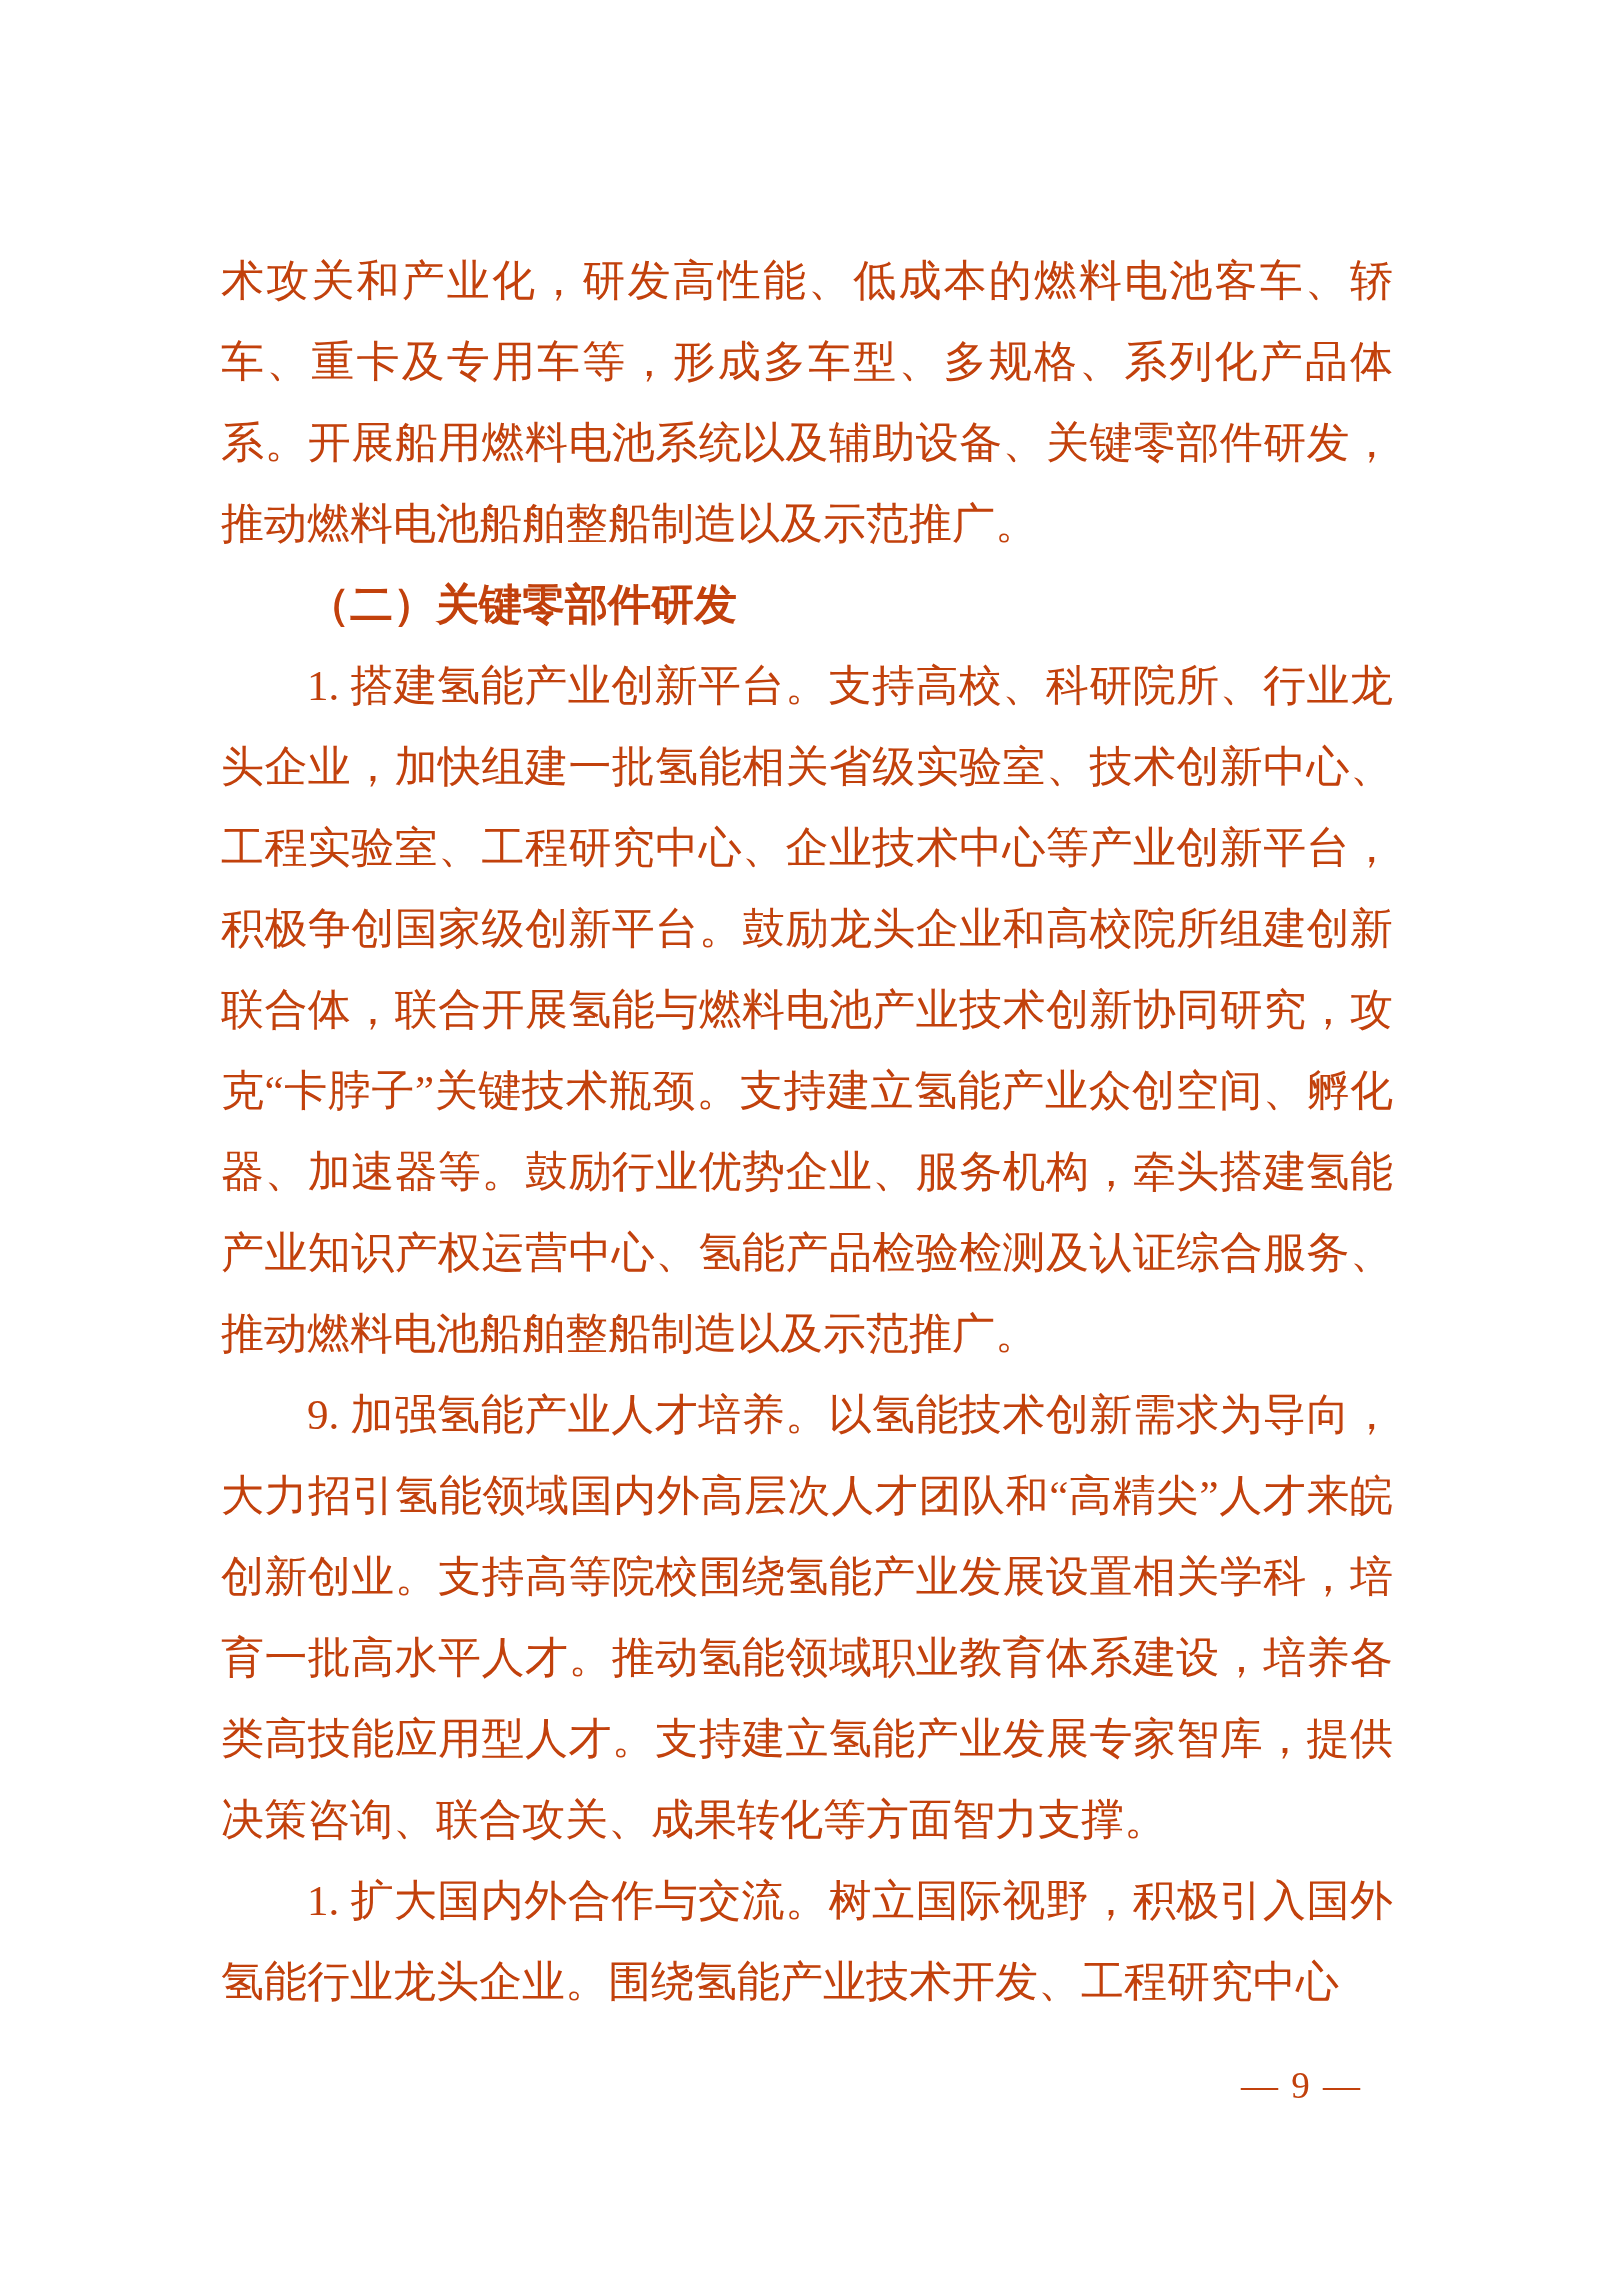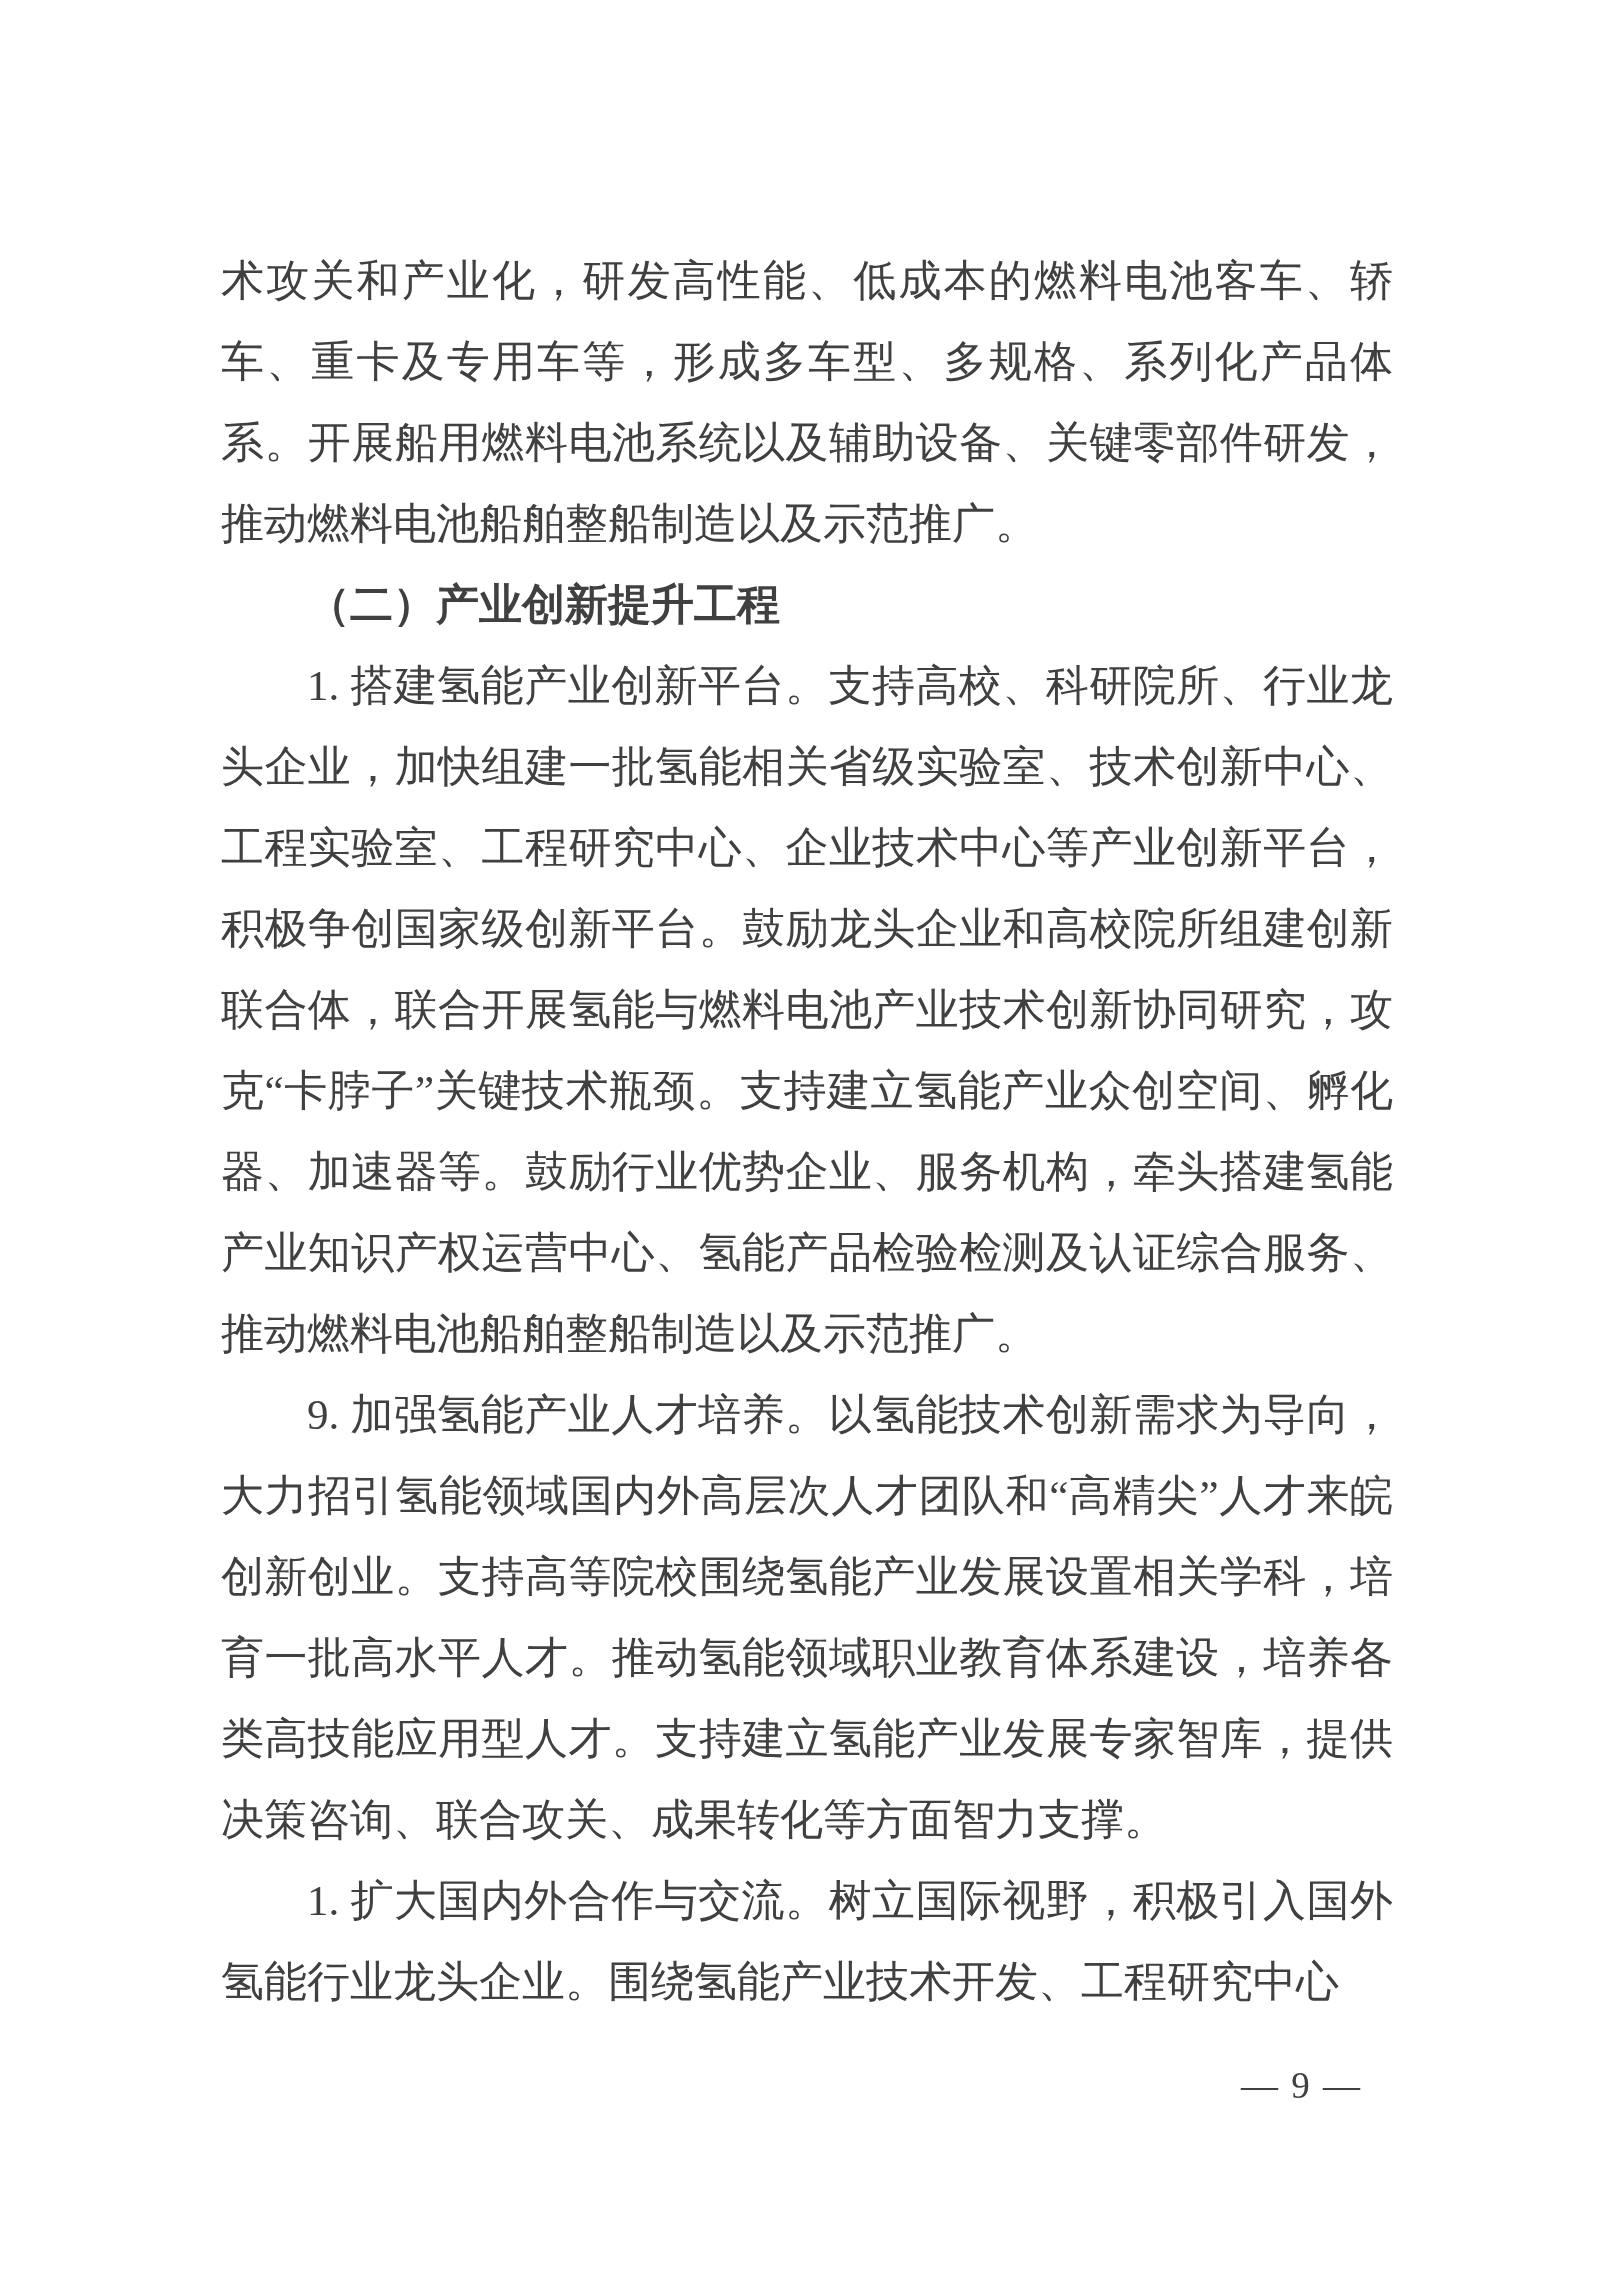--- a/index.html
+++ b/index.html
@@ -6,21 +6,21 @@
     margin: 0;
     padding: 0;
     background: #6b6b6b;
   }
   .page {
     position: relative;
     width: 1621px;
     height: 2293px;
     margin: 0 auto;
     background: #ffffff;
-    color: #404040;
+    color: #c2410c;
     font-family: "Liberation Serif", "DejaVu Serif", serif;
     overflow: hidden;
   }
   .content {
     position: absolute;
     left: 221px;
     top: 240px;
     width: 1172px;
     font-size: 43px;
     line-height: 81px;
@@ -56,21 +56,21 @@
 <body>
 
 <div class="page">
   <div class="content">
 
     <p class="para no-indent">
       <span>术攻关和产业化，研发高性能、低成本的燃料电池客车、轿车、重卡及专用车等，形成多车型、多规格、系列化产品体系。开展船用燃料电池系统以及辅助设备、关键零部件研发，推动燃料电池船舶整船制造以及示范推广。</span>
     </p>
 
     <p class="para heading">
-      <span>（二）产业创新提升工程</span>
+      <span>（二）关键零部件研发</span>
     </p>
 
     <p class="para">
       <span class="lead">1. 搭建氢能产业创新平台。</span><span>支持高校、科研院所、行业龙头企业，加快组建一批氢能相关省级实验室、技术创新中心、工程实验室、工程研究中心、企业技术中心等产业创新平台，积极争创国家级创新平台。鼓励龙头企业和高校院所组建创新联合体，联合开展氢能与燃料电池产业技术创新协同研究，攻克“卡脖子”关键技术瓶颈。支持建立氢能产业众创空间、孵化器、加速器等。鼓励行业优势企业、服务机构，牵头搭建氢能产业知识产权运营中心、氢能产品检验检测及认证综合服务、推动燃料电池船舶整船制造以及示范推广。</span>
     </p>
 
     <p class="para">
       <span class="lead">9. 加强氢能产业人才培养。</span><span>以氢能技术创新需求为导向，大力招引氢能领域国内外高层次人才团队和“高精尖”人才来皖创新创业。支持高等院校围绕氢能产业发展设置相关学科，培育一批高水平人才。推动氢能领域职业教育体系建设，培养各类高技能应用型人才。支持建立氢能产业发展专家智库，提供决策咨询、联合攻关、成果转化等方面智力支撑。</span>
     </p>
 

